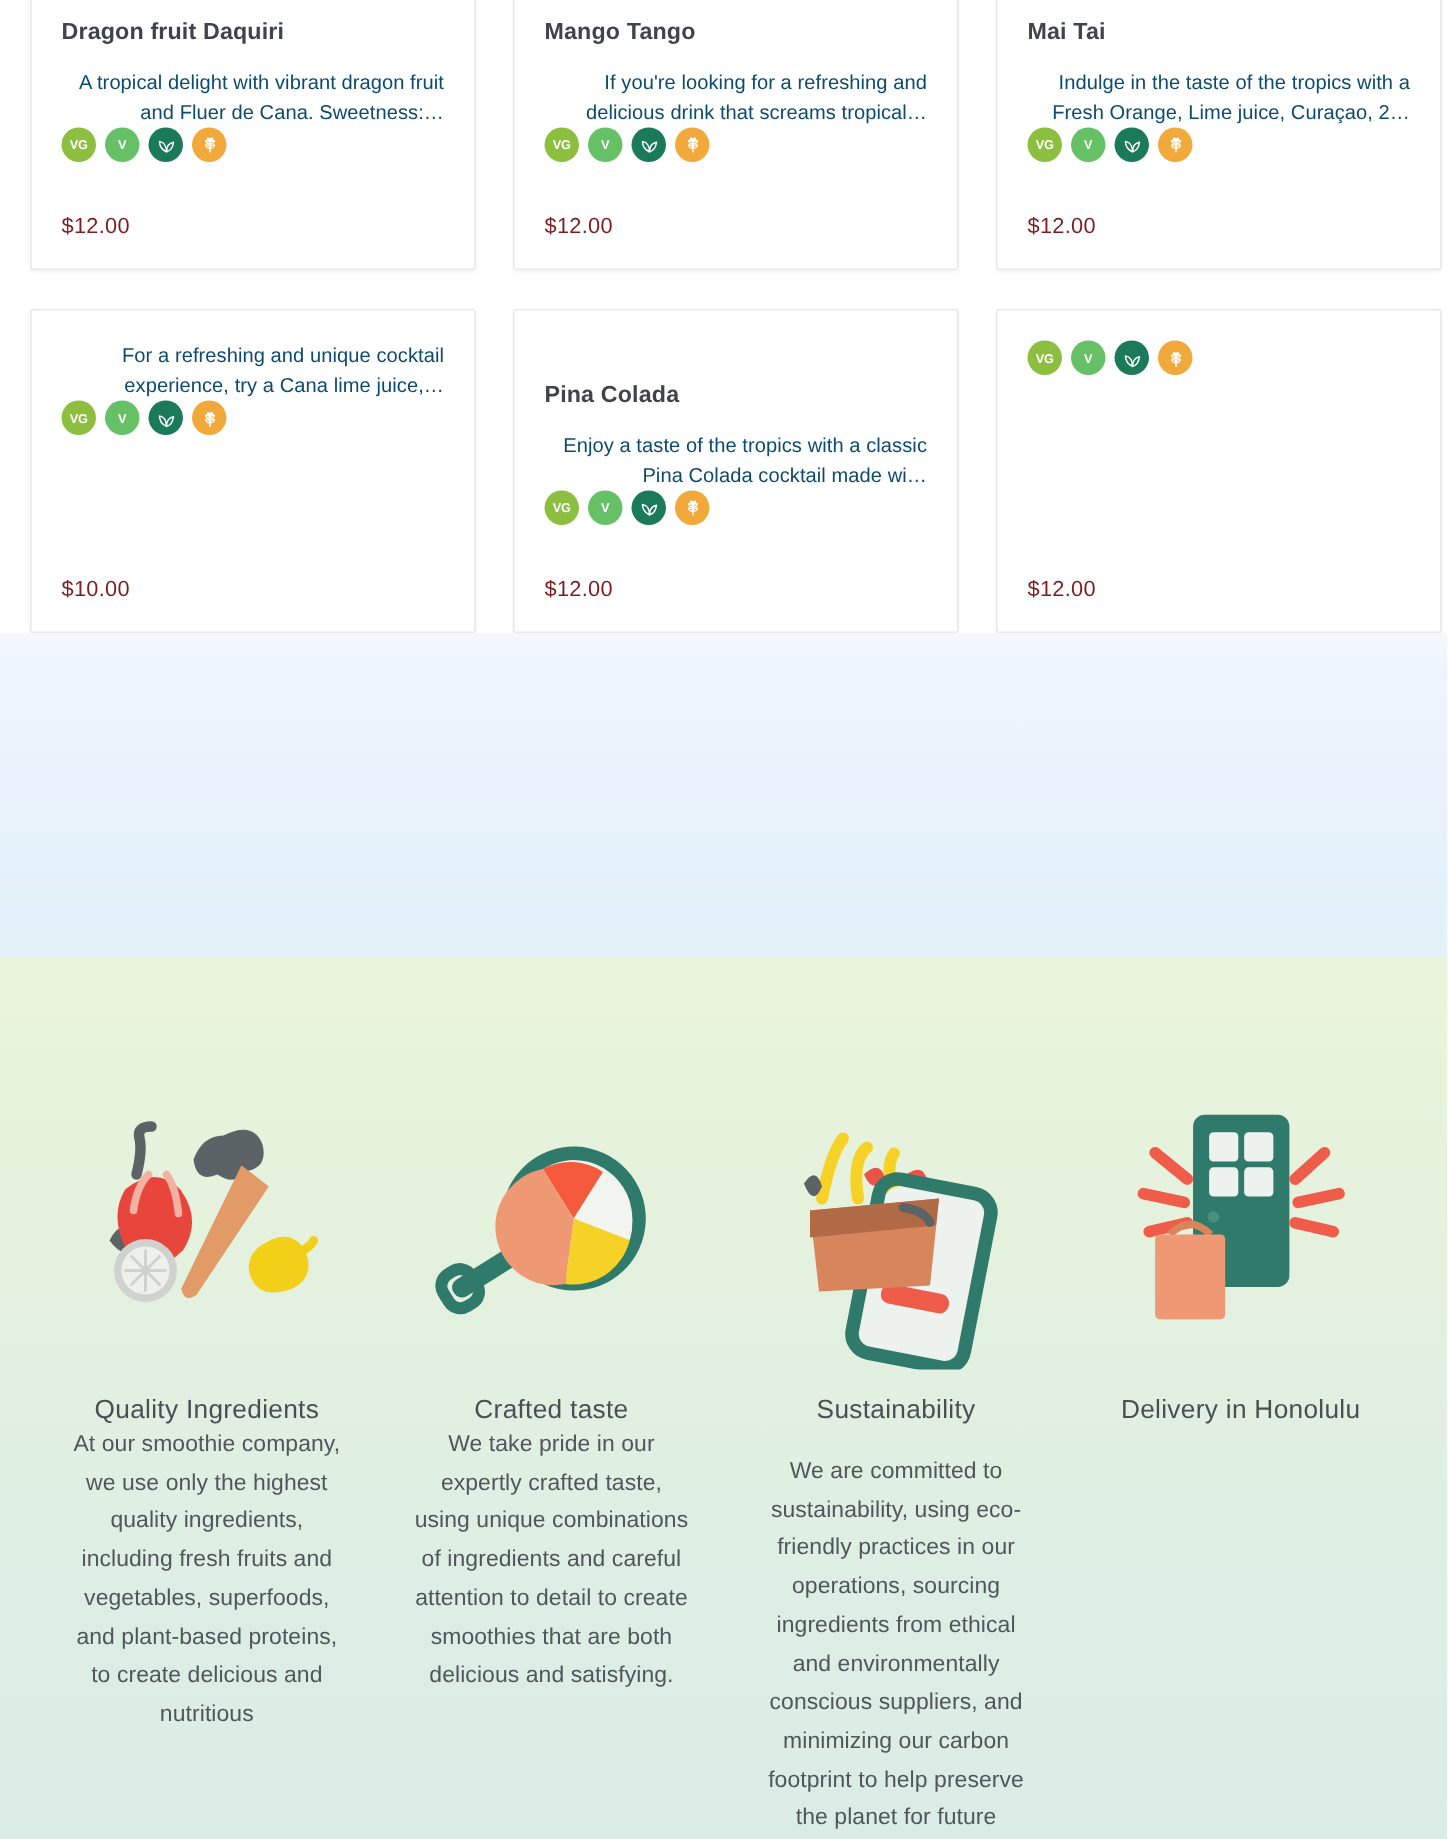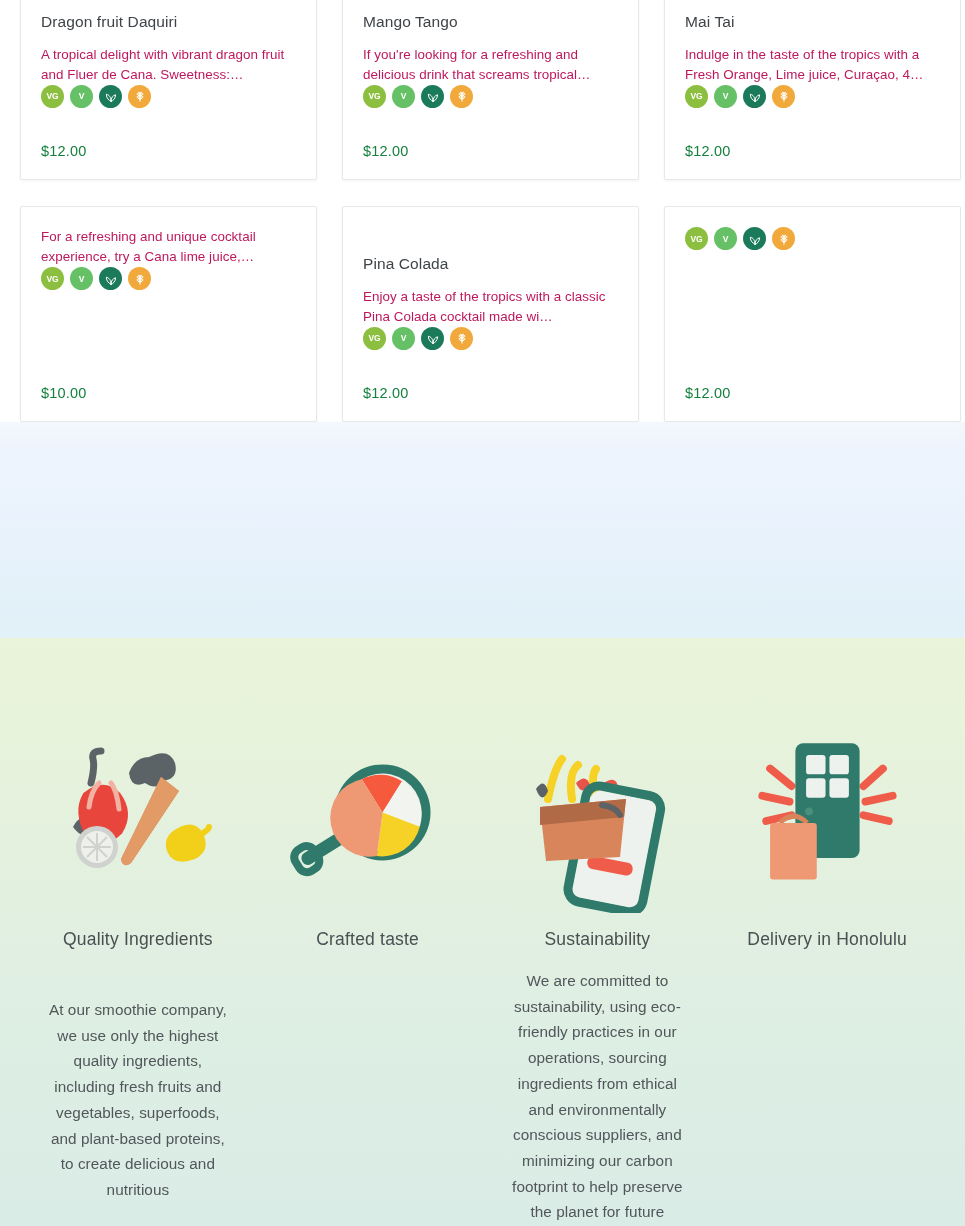--- a/index.html
+++ b/index.html
@@ -43,35 +43,36 @@
     border: 1px solid #e8e8e8;
     border-radius: 2px;
     box-shadow: 0 1px 3px rgba(0,0,0,0.055);
     padding: 20px 20px 22px 20px;
     height: 216px;
     position: relative;
   }
 
   .drink-name {
     font-size: 15.5px;
-    font-weight: 400;
+    font-weight: 700;
     color: #3f4448;
     letter-spacing: 0.1px;
     margin-top: 28px;
     margin-bottom: 13px;
     line-height: 1.2;
   }
 
   .drink-desc {
     font-size: 13.4px;
     line-height: 20px;
-    color: #be185d;
+    color: #0c4a6e;
     letter-spacing: 0.05px;
     height: 40px;
     overflow: hidden;
+    text-align: right;
   }
 
   .badge-row {
     display: flex;
     gap: 6px;
   }
 
   .badge {
     width: 23px;
     height: 23px;
@@ -85,21 +86,21 @@
     letter-spacing: -0.1px;
     flex: 0 0 auto;
   }
   .badge svg { display: block; }
 
   .drink-price {
     position: absolute;
     left: 20px;
     bottom: 20px;
     font-size: 14.5px;
-    color: #15803d;
+    color: #7f1d1d;
     letter-spacing: 0.2px;
   }
 
   
   .blue-band {
     position: absolute;
     left: 0; top: 422px;
     width: 965px;
     height: 216px;
     background: linear-gradient(180deg,
@@ -158,21 +159,20 @@
     letter-spacing: 0.2px;
     margin-top: 14px;
   }
 
   .feature-body {
     font-size: 15.3px;
     line-height: 25.7px;
     color: #51565a;
     letter-spacing: 0.05px;
     width: 188px;
-    margin-top: 47px;
   }
 
   .feature-col.tall .feature-body { margin-top: 18px; }
 </style>
 </head>
 <body>
 
 <section class="menu-section">
   <div class="card-grid" id="card-grid">
       <div class="drink-card">
@@ -230,21 +230,21 @@
               <path d="M12 17c3 0 5-2 5-4-3 0-5 2-5 4z"></path>
               <path d="M12 8c-1.6 0-2.7-1.2-2.7-2.7C10.9 5.3 12 6.5 12 8z"></path>
               <path d="M12 8c1.6 0 2.7-1.2 2.7-2.7C13.1 5.3 12 6.5 12 8z"></path>
             </svg>
           </div>
         </div>
         <div class="drink-price">$12.00</div>
       </div>
       <div class="drink-card">
         <div class="drink-name">Mai Tai</div>
-        <div class="drink-desc">Indulge in the taste of the tropics with a Fresh Orange, Lime juice, Curaçao, 4…</div>
+        <div class="drink-desc">Indulge in the taste of the tropics with a Fresh Orange, Lime juice, Curaçao, 2…</div>
         <div class="badge-row">
           <div class="badge" style="background: rgb(140, 191, 63);">
             <span>VG</span>
           </div>
           <div class="badge" style="background: rgb(102, 193, 102);">
             <span>V</span>
           </div>
           <div class="badge" style="background: rgb(27, 122, 90);">
             <svg width="14" height="14" viewBox="0 0 24 24" fill="none" stroke="#ffffff" stroke-width="1.7" stroke-linecap="round" stroke-linejoin="round">
               <path d="M12 21c0-6 3-10 8-11-1 7-4 10-8 11z" fill="none"></path>
@@ -395,20 +395,21 @@
               <circle cx="104" cy="87" r="48" fill="#2f7a6a"></circle>
               <circle cx="104" cy="87" r="39" fill="#eef0ec"></circle>
               <path d="M104 87 L104 48 A39 39 0 0 1 137 71 Z" fill="#f55a3c"></path>
               <path d="M104 87 L137 71 A39 39 0 0 1 128 119 Z" fill="#f2f4f0"></path>
               <path d="M104 87 L128 119 A39 39 0 0 1 76 121 Z" fill="#f6d226"></path>
               <path d="M104 87 L76 121 A39 39 0 0 1 104 48 Z" fill="#ef9874"></path>
             </g>
           </svg>
         </div>
         <div class="feature-title">Crafted taste</div>
+        <div class="feature-body">We take pride in our expertly crafted taste, using unique combinations of ingredients and careful attention to detail to create smoothies that are both delicious and satisfying.</div>
       </div>
       <div class="feature-col tall">
         <div class="feature-art">
           <svg width="175" height="180" viewBox="0 0 175 180">
             <path d="M38 66 q6 -30 14 -40" stroke="#f6d226" stroke-width="8" fill="none" stroke-linecap="round"></path>
             <path d="M62 66 q-4 -26 6 -34" stroke="#f6d226" stroke-width="8" fill="none" stroke-linecap="round"></path>
             <path d="M86 66 q-6 -22 0 -30" stroke="#f6d226" stroke-width="8" fill="none" stroke-linecap="round"></path>
             <path d="M26 56 q8 -12 12 2 q-6 14 -12 -2z" fill="#5c6366"></path>
             <path d="M66 50 q10 -10 14 2 q-8 12 -14 -2z" fill="#e8544a"></path>
             <path d="M94 50 q12 -8 14 4 q-10 10 -14 -4z" fill="#e8544a"></path>

